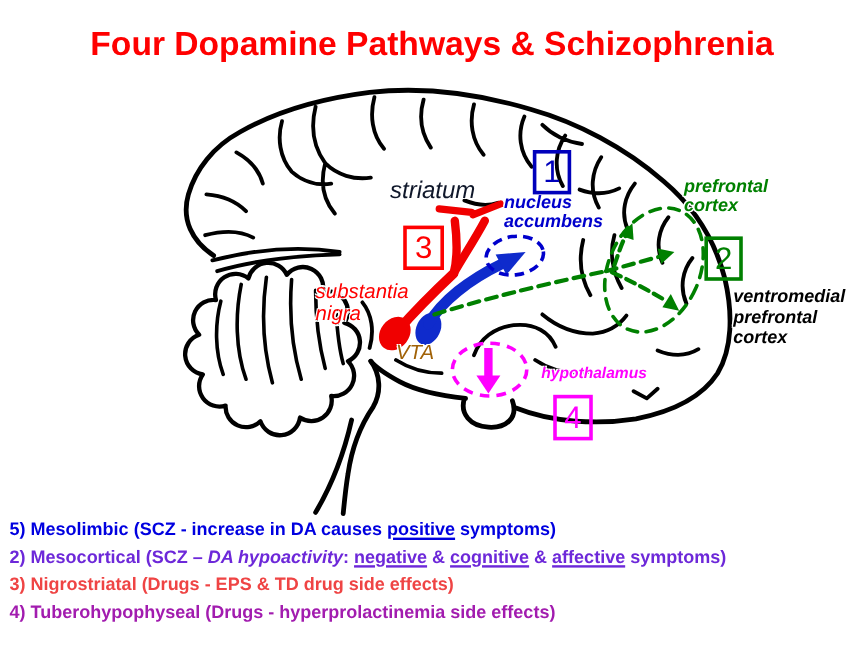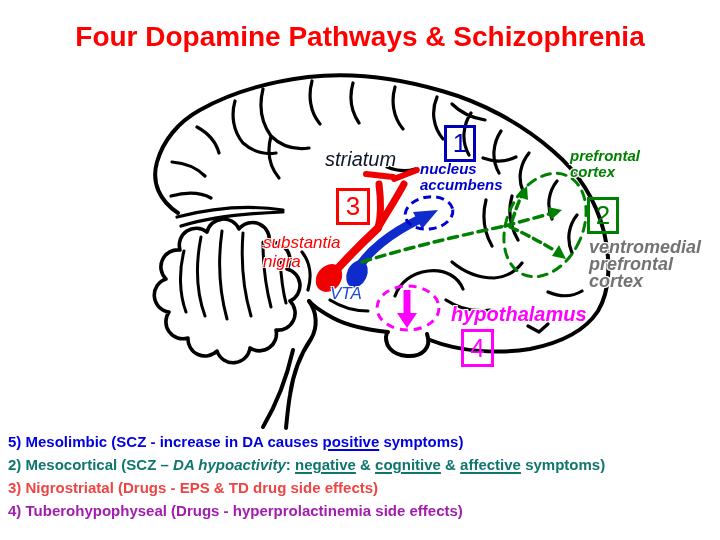--- a/index.html
+++ b/index.html
@@ -10,37 +10,37 @@
   .title{position:absolute;top:21px;left:0;width:720px;text-align:center;
          font-size:28px;font-weight:bold;color:#ff0000;white-space:nowrap;}
 
   .lbl{position:absolute;white-space:nowrap;
        text-shadow:-1px -1px 0 #fff,1px -1px 0 #fff,-1px 1px 0 #fff,1px 1px 0 #fff;}
   #lbl-striatum{left:325px;top:148px;color:#0f172a;font-style:italic;font-size:20px;}
   #lbl-nacc{left:420px;top:161px;color:#0000cc;font-style:italic;font-weight:bold;
             font-size:15px;line-height:16px;}
   #lbl-pfc{left:570px;top:148px;color:#008000;font-style:italic;font-weight:bold;
            font-size:15px;line-height:16px;}
-  #lbl-vmpfc{left:589px;top:239px;color:#737373;font-style:italic;font-weight:bold;
-             font-size:18px;line-height:17px;}
+  #lbl-vmpfc{left:611px;top:239px;color:#000000;font-style:italic;font-weight:bold;
+             font-size:15px;line-height:17px;}
   #lbl-sn{left:263px;top:233px;color:#ff0000;font-style:italic;font-size:17px;line-height:19px;}
-  #lbl-vta{left:330px;top:284px;color:#1d4ed8;font-style:italic;font-size:17px;}
-  #lbl-hypo{left:451px;top:303px;color:#ff00ff;font-style:italic;font-weight:bold;font-size:20px;}
+  #lbl-vta{left:330px;top:284px;color:#a16207;font-style:italic;font-size:17px;}
+  #lbl-hypo{left:451px;top:303px;color:#ff00ff;font-style:italic;font-weight:bold;font-size:13px;}
 
   .marker{position:absolute;border:3px solid;display:flex;align-items:center;
           justify-content:center;font-size:26px;font-weight:400;background:transparent;
           box-sizing:border-box;}
   #marker-1{left:444px;top:125px;width:32px;height:37px;color:#0000bb;border-color:#0000bb;}
   #marker-2{left:587px;top:197px;width:32px;height:37px;color:#008000;border-color:#008000;}
   #marker-3{left:336px;top:188px;width:34px;height:37px;color:#ff0000;border-color:#ff0000;}
   #marker-4{left:461px;top:329px;width:33px;height:38px;color:#ff00ff;border-color:#ff00ff;}
 
   .legend{position:absolute;left:8px;top:430px;font-weight:bold;font-size:15px;}
   .legend-line{height:23px;line-height:23px;white-space:nowrap;}
-  .l1{color:#0000e0;} .l2{color:#0f766e;} .l3{color:#ef4444;} .l4{color:#a21caf;}
+  .l1{color:#0000e0;} .l2{color:#6d28d9;} .l3{color:#ef4444;} .l4{color:#a21caf;}
   .u{text-decoration:underline;text-decoration-thickness:2px;text-underline-offset:2px;margin-top:12px;}
   .it{font-style:italic;}
 </style>
 </head>
 <body>
 
 <div class="slide">
 
   <div class="title">Four Dopamine Pathways &amp; Schizophrenia</div>
 

